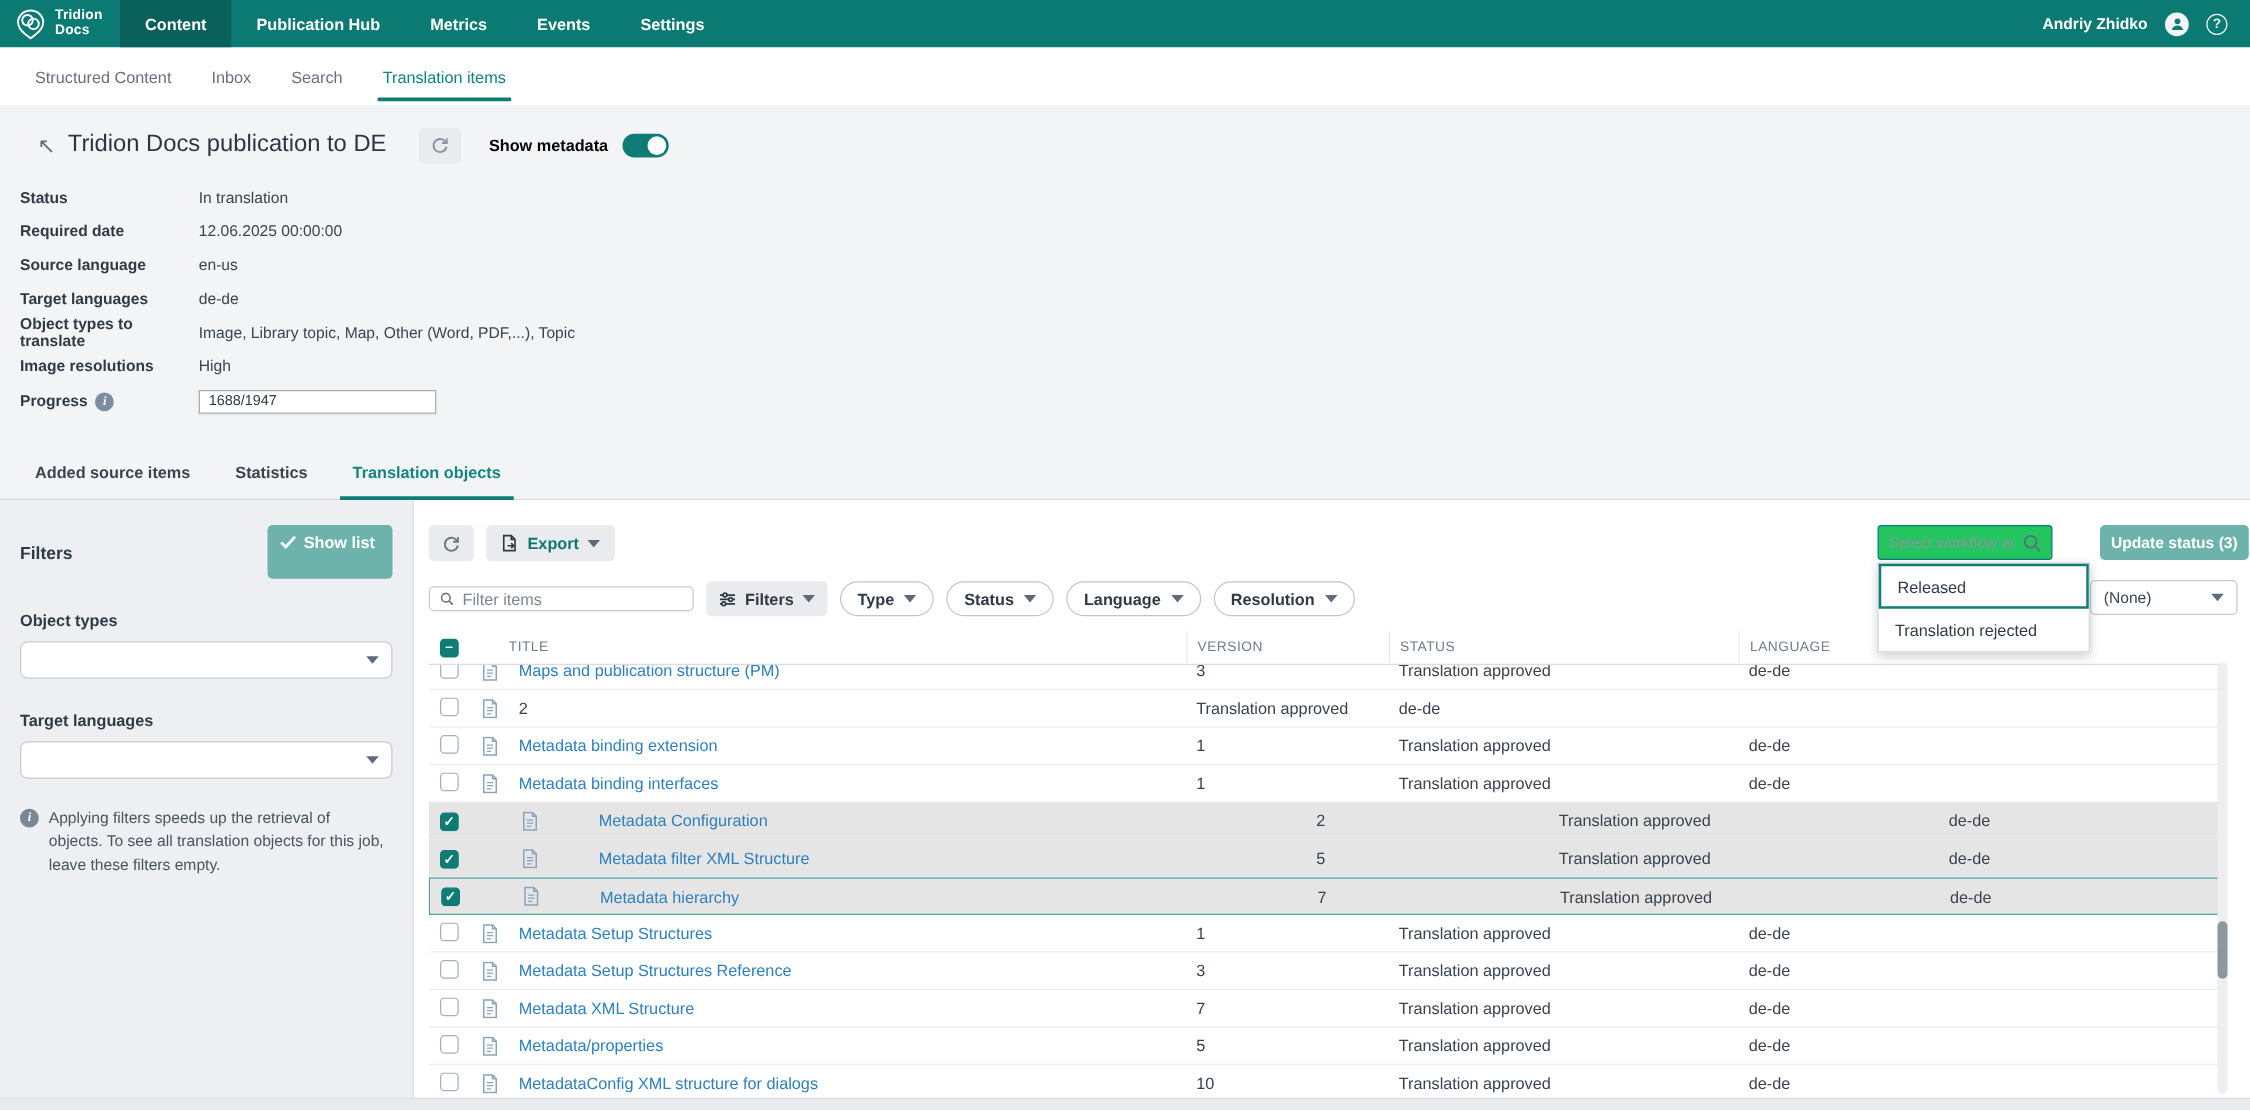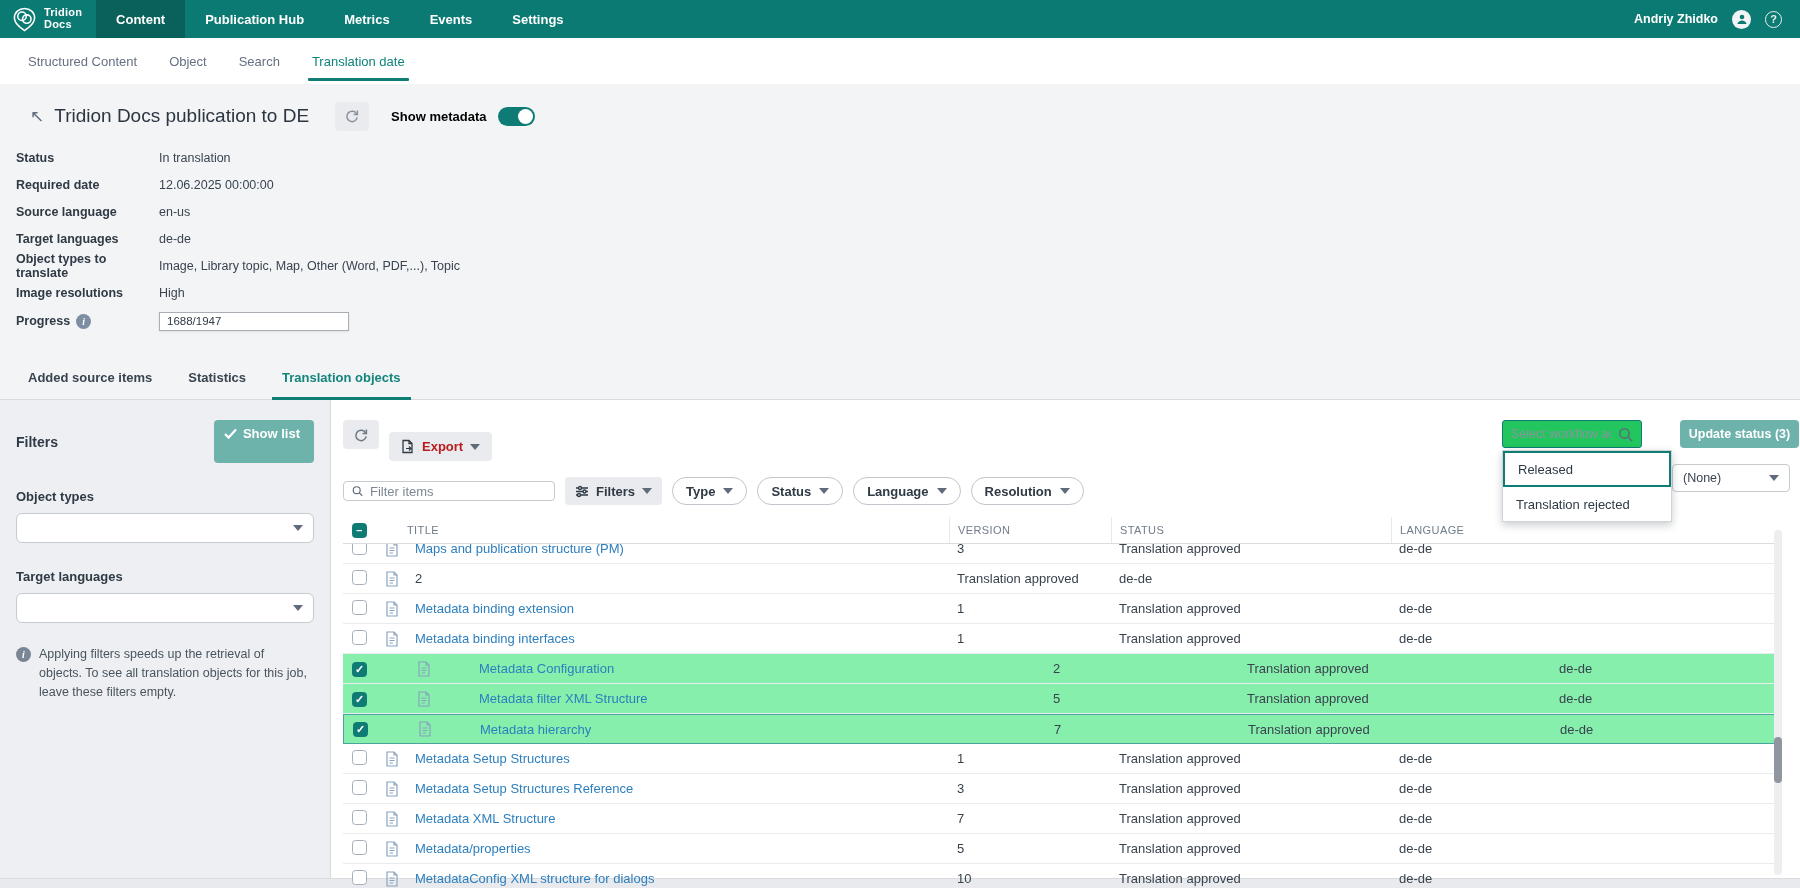--- a/index.html
+++ b/index.html
@@ -61,21 +61,21 @@
   .panel-label { margin-top:26px; font-size:13px; font-weight:bold; color:#2f3a45; }
   .panel-select { margin-top:9px; height:30px; background:#fff; border:1px solid #c6cbd0; border-radius:6px; display:flex; align-items:center; justify-content:flex-end; padding-right:10px; cursor:pointer; }
   .caret { width:0; height:0; border-left:5px solid transparent; border-right:5px solid transparent; border-top:6px solid #5f6b7a; }
   .panel-info { margin-top:22px; display:flex; gap:8px; font-size:12.5px; color:#4a545e; line-height:1.5; padding-right:4px; }
   .panel-info .info-dot { flex:0 0 auto; margin-top:2px; background:#7a8694; }
 
   
   .main { flex:1; background:#fff; position:relative; min-width:0; }
   .toolbar1 { display:flex; gap:10px; margin:20px 0 0 12px; }
   .icon-btn { width:36px; height:29px; background:#e9ebee; border:none; border-radius:4px; color:#6e7986; display:flex; align-items:center; justify-content:center; cursor:pointer; }
-  .export-btn { height:29px; background:#e9ebee; border:none; border-radius:4px; color:#b91c1c; font-size:13px; font-weight:bold; display:flex; align-items:center; gap:7px; padding:0 12px; cursor:pointer; font-family:inherit;margin-top:12px; }
+  .export-btn { height:29px; background:#e9ebee; border:none; border-radius:4px; color:#0f766e; font-size:13px; font-weight:bold; display:flex; align-items:center; gap:7px; padding:0 12px; cursor:pointer; font-family:inherit; }
   .export-btn .caret { border-top-color:#5f6b7a; }
   .toolbar2 { display:flex; gap:10px; margin:16px 0 0 12px; align-items:center; }
   .search-box { width:212px; height:20px; background:#fff; border:1px solid #c6cbd0; border-radius:4px; display:flex; align-items:center; padding:0 8px; gap:7px; }
   .search-box input { border:none; outline:none; flex:1; font-size:13px; font-family:inherit; color:#3a4450; background:transparent; }
   .search-box input::placeholder { color:#7d8794; }
   .filters-btn { height:28px; background:#e9ebee; border:none; border-radius:4px; color:#2f3a45; font-size:13px; font-weight:bold; display:flex; align-items:center; gap:7px; padding:0 10px; cursor:pointer; font-family:inherit; }
   .pill { height:28px; background:#fff; border:1px solid #c0c6cc; border-radius:14px; color:#2f3a45; font-size:13px; font-weight:bold; display:flex; align-items:center; gap:8px; padding:0 13px; cursor:pointer; font-family:inherit; }
 
   
   .wf-input { position:absolute; left:1171px; top:20px; width:140px; height:28px; border:1.5px solid #0f7d74; border-radius:3px; background:#22c55e; display:flex; align-items:center; padding:0 8px; gap:6px; z-index:30; }
@@ -89,21 +89,21 @@
 
   
   .table-wrap { margin:12px 24px 0 12px; }
   .tgrid { display:grid; grid-template-columns:34px 30px 542px 162px 280px 1fr; align-items:center; }
   .thead { height:27px; border-bottom:1px solid #dadde0; }
   .thead .hcell { font-size:11px; color:#707c8a; letter-spacing:.4px; height:100%; display:flex; align-items:center; border-left:1px solid #e8eaec; padding-left:8px; }
   .thead .hcell.first { border-left:none; padding-left:0; }
   .rows-clip { height:346px; overflow:hidden; }
   .trow { height:30px; border-bottom:1px solid #e9ebed; cursor:pointer; }
   .trow:first-child { margin-top:-10px; }
-  .trow.checked { background:#86efac;gap:32px; }
+  .trow.checked { background:#e5e5e5;gap:32px; }
   .trow.focused { border:1px solid #4ba59c; }
   .cell { font-size:13px; color:#39434e; padding-left:8px; white-space:nowrap; overflow:hidden; }
   .cell.cb { padding-left:9px; }
   .cell.title a { color:#2d7fbe; text-decoration:none; }
   .checkbox { width:15px; height:15px; border:1.5px solid #a6aeb8; border-radius:3.5px; background:#fff; display:inline-flex; align-items:center; justify-content:center; font-size:11px; color:#fff; }
   .checkbox.on { background:#0e7c74; border-color:#0e7c74; }
   .checkbox.on::after { content:"\2713"; font-weight:bold; }
   .checkbox.indet { background:#0e7c74; border-color:#0e7c74; }
   .checkbox.indet::after { content:"\2013"; font-weight:bold; color:#fff; }
 
@@ -147,23 +147,23 @@
             <circle cx="6" cy="4" r="2.3"></circle>
             <path d="M1.4 11c.6-2.4 2.4-3.6 4.6-3.6s4 1.2 4.6 3.6z"></path>
           </svg>
       </span>
       <span class="help-circle">?</span>
     </div>
   </header>
 
   <nav class="subnav" id="subnav-items">
       <div class="subnav-item">Structured Content</div>
-      <div class="subnav-item">Object</div>
+      <div class="subnav-item">Inbox</div>
       <div class="subnav-item">Search</div>
-      <div class="subnav-item active">Translation date</div>
+      <div class="subnav-item active">Translation items</div>
     </nav>
 
   <section class="job-header">
     <div class="title-row">
       <span class="back-arrow">↖</span>
       <h1 class="job-title">Tridion Docs publication to DE</h1>
       <button class="refresh-btn">
         <svg width="16" height="16" viewBox="0 0 16 16" fill="none" stroke="currentColor" stroke-width="1.5">
           <path d="M12.8 6.2 A5.2 5.2 0 1 0 13.2 9.4"></path>
             <path d="M13.4 2.6 v3.8 h-3.8" fill="none"></path>

